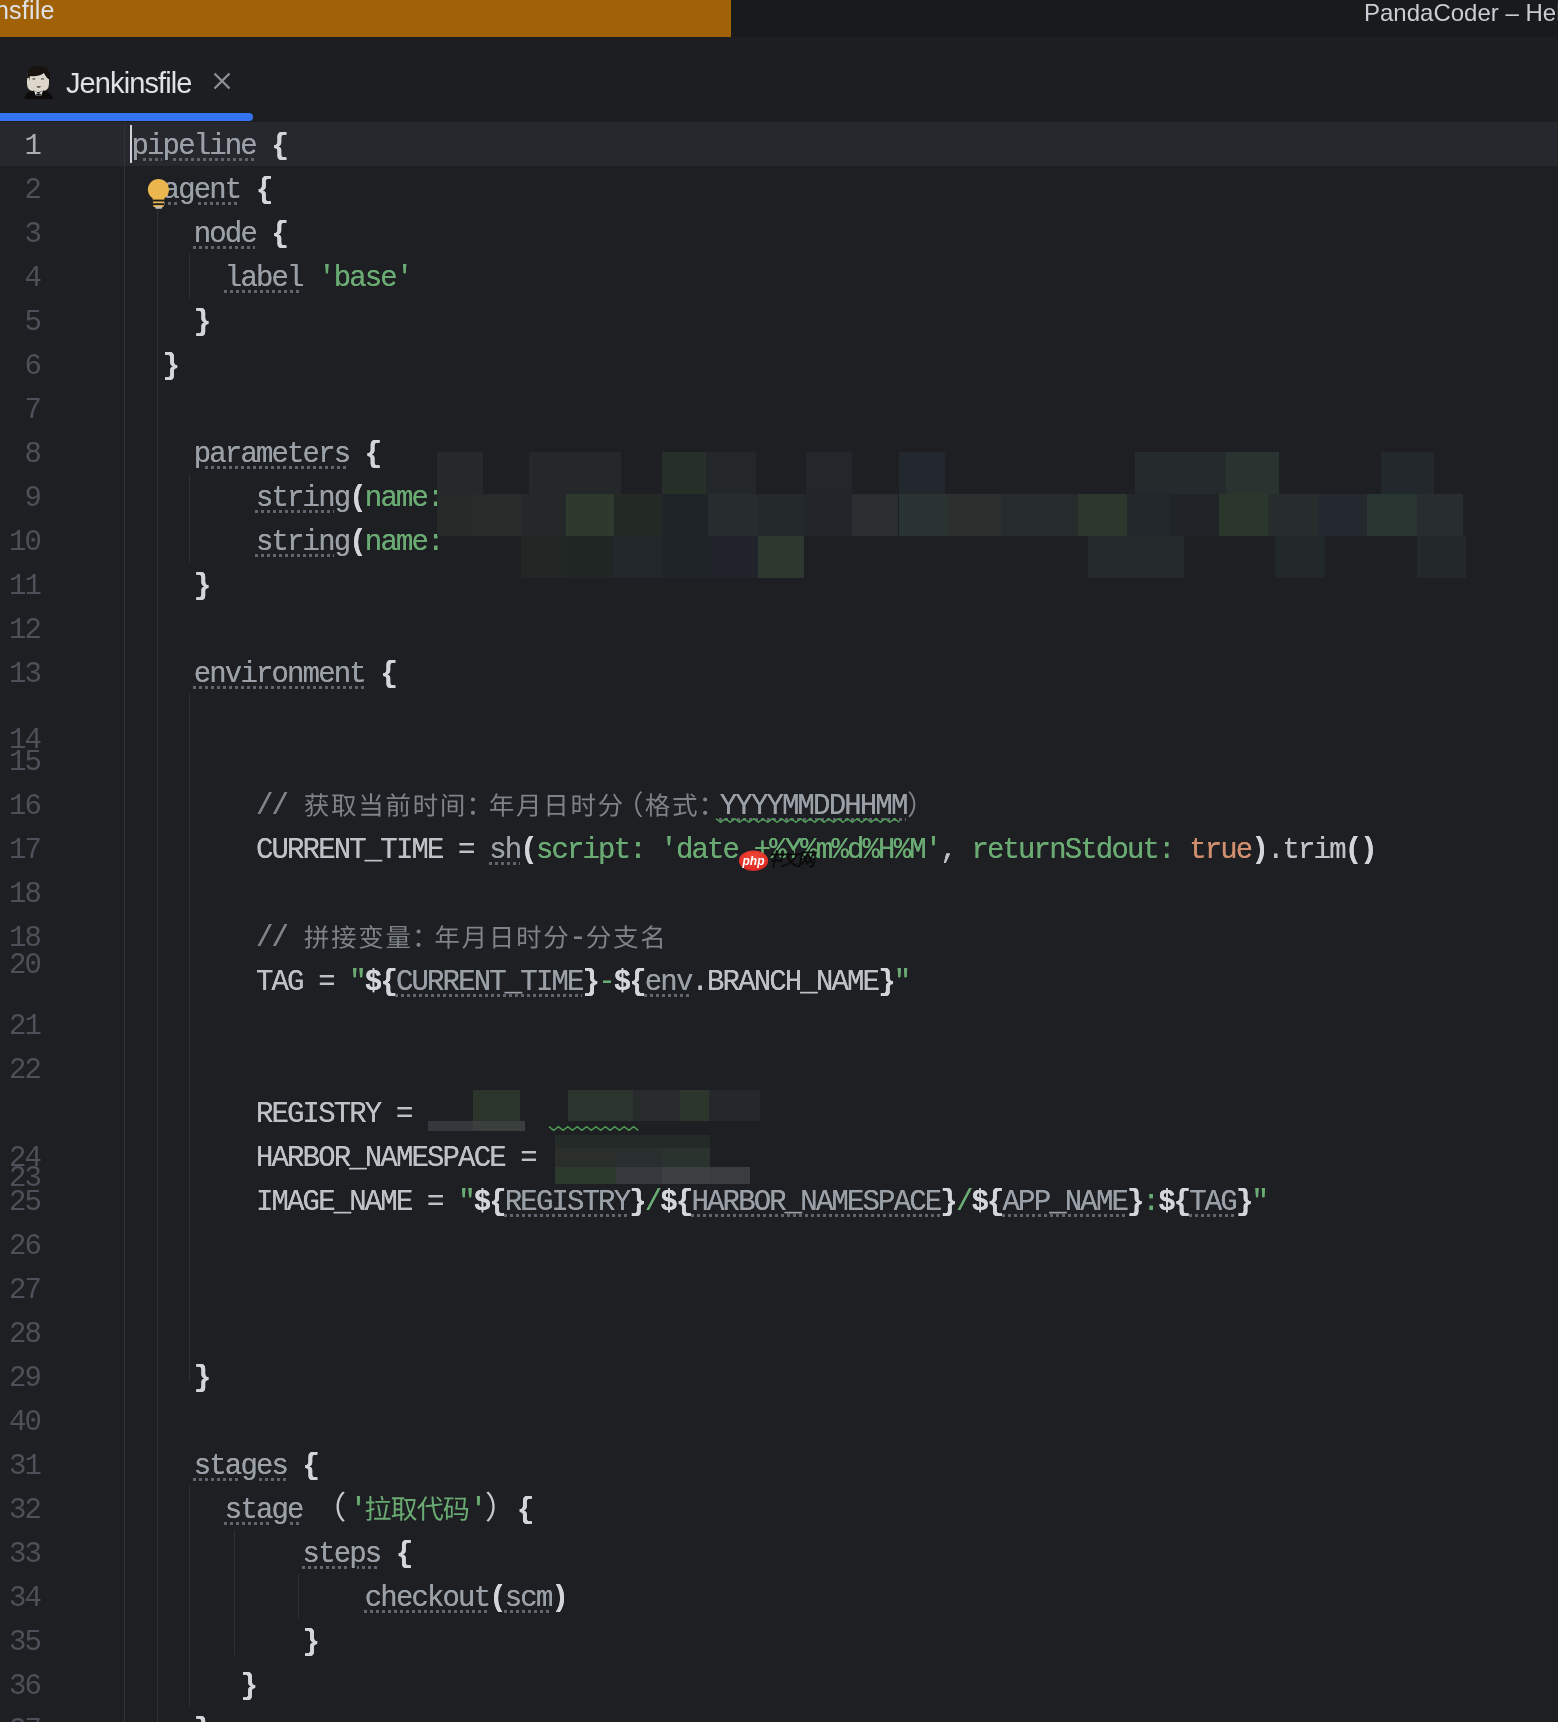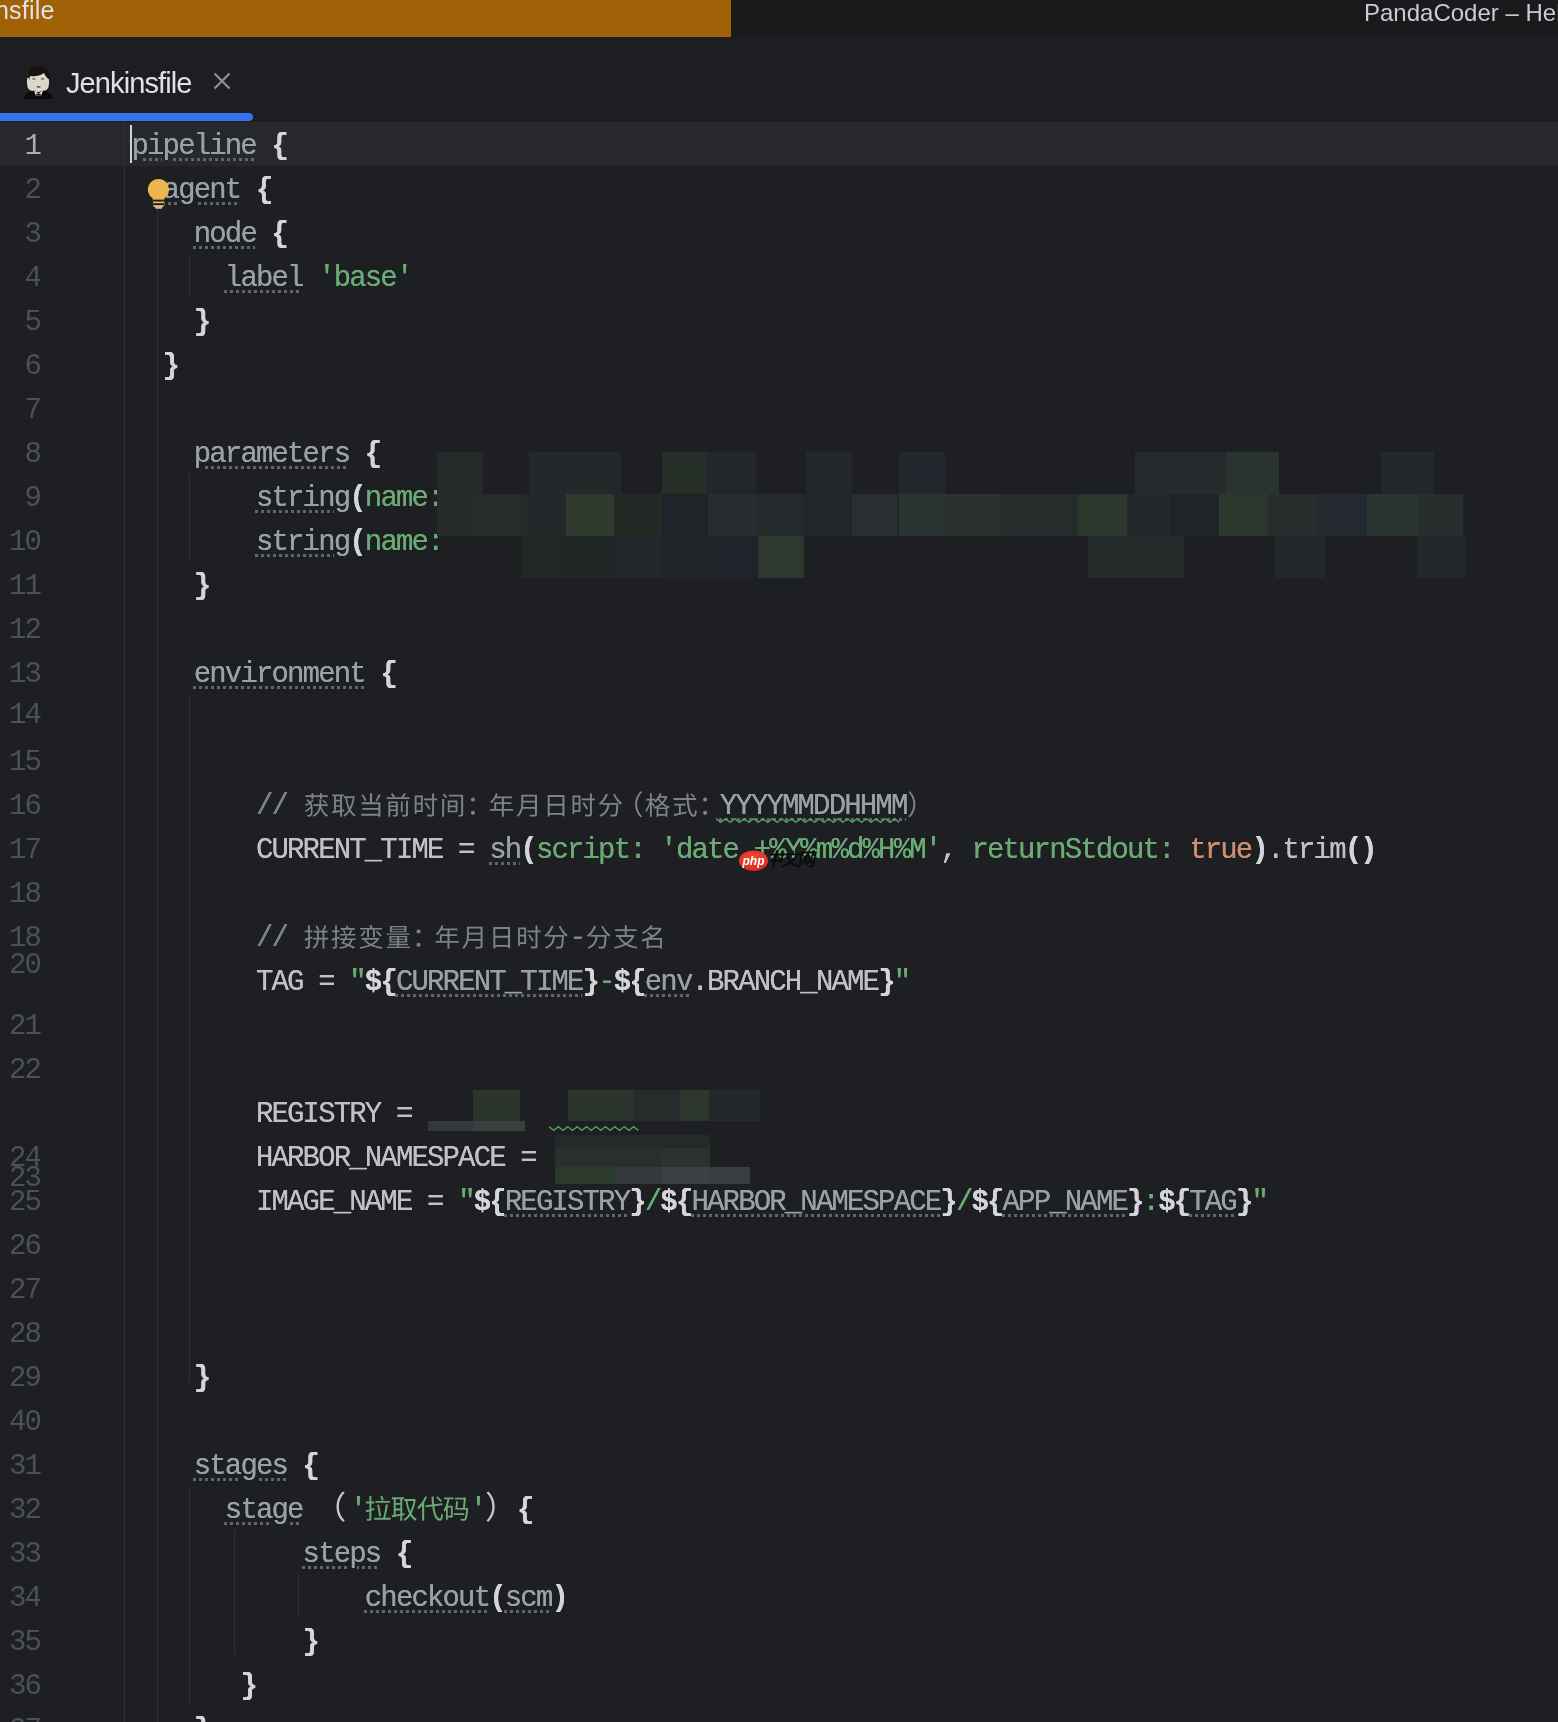--- a/index.html
+++ b/index.html
@@ -69,21 +69,21 @@
 <div class="gn" style="top:257.40px">4</div>
 <div class="gn" style="top:301.40px">5</div>
 <div class="gn" style="top:345.40px">6</div>
 <div class="gn" style="top:389.40px">7</div>
 <div class="gn" style="top:433.40px">8</div>
 <div class="gn" style="top:477.40px">9</div>
 <div class="gn" style="top:521.40px">10</div>
 <div class="gn" style="top:565.40px">11</div>
 <div class="gn" style="top:609.40px">12</div>
 <div class="gn" style="top:653.40px">13</div>
-<div class="gn" style="top:694px">14</div>
+<div class="gn" style="top:719px">14</div>
 <div class="gn" style="top:741.40px">15</div>
 <div class="gn" style="top:785.40px">16</div>
 <div class="gn" style="top:829.40px">17</div>
 <div class="gn" style="top:873.40px">18</div>
 <div class="gn" style="top:917.40px">18</div>
 <div class="gn" style="top:944px">20</div>
 <div class="gn" style="top:1005.40px">21</div>
 <div class="gn" style="top:1049.40px">22</div>
 <div class="gn" style="top:1157px">23</div>
 <div class="gn" style="top:1137.40px">24</div>

